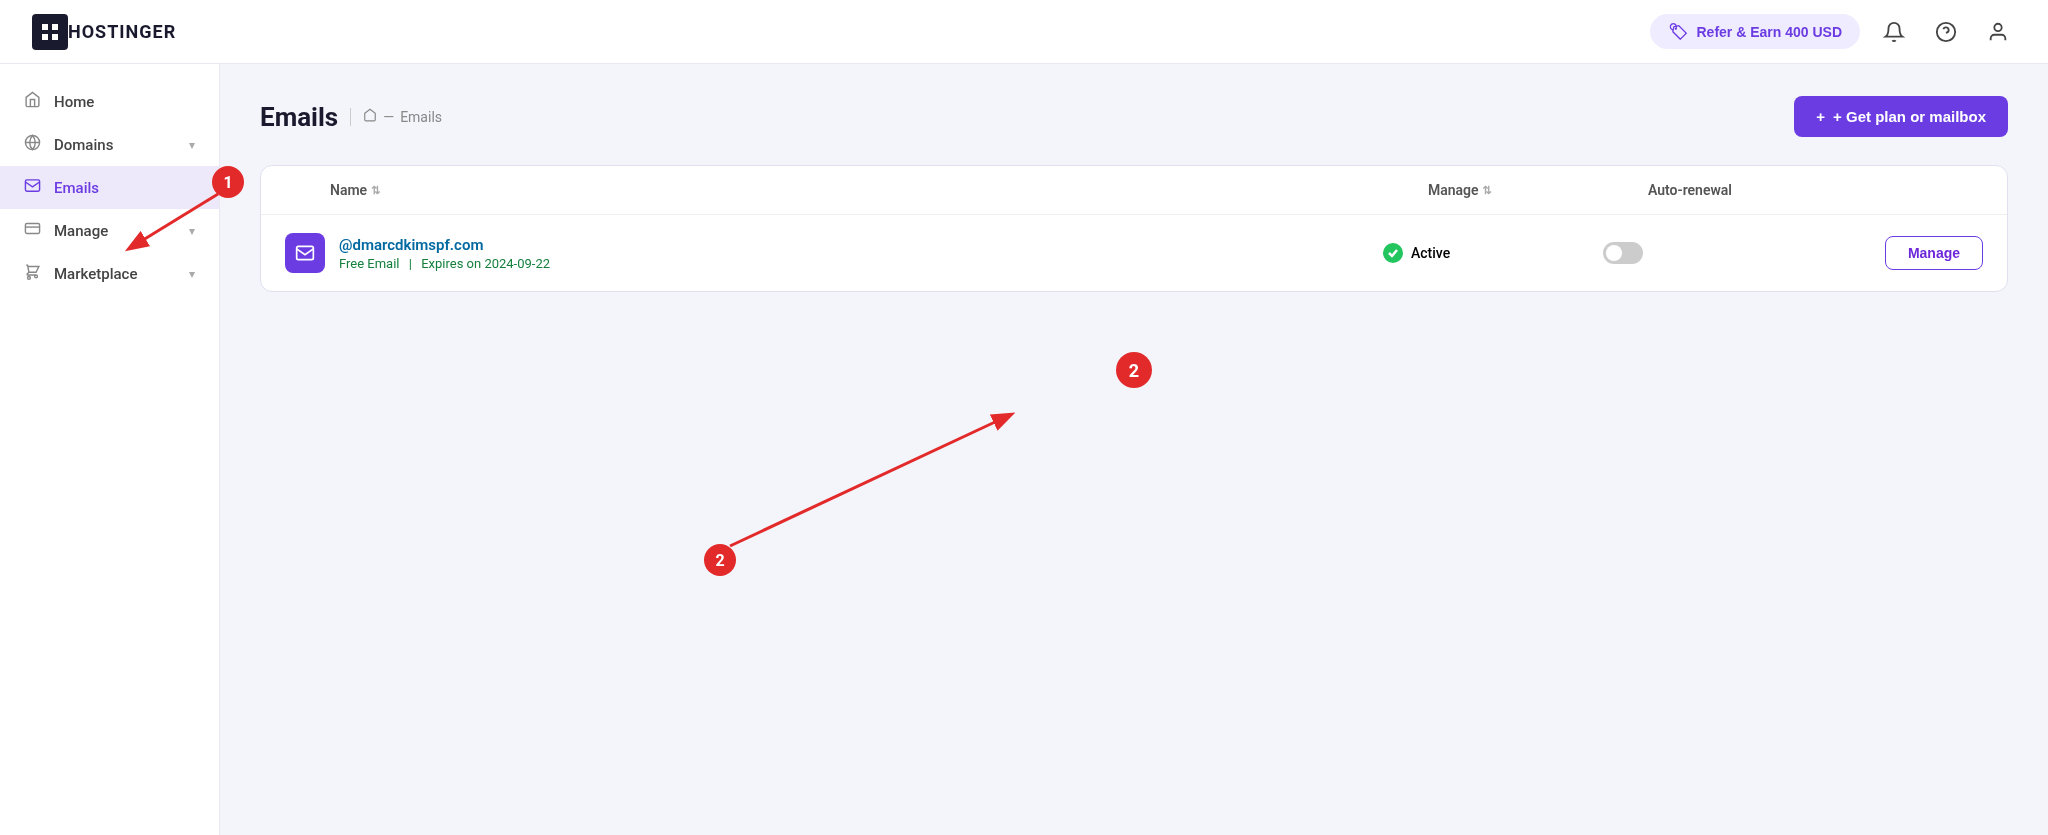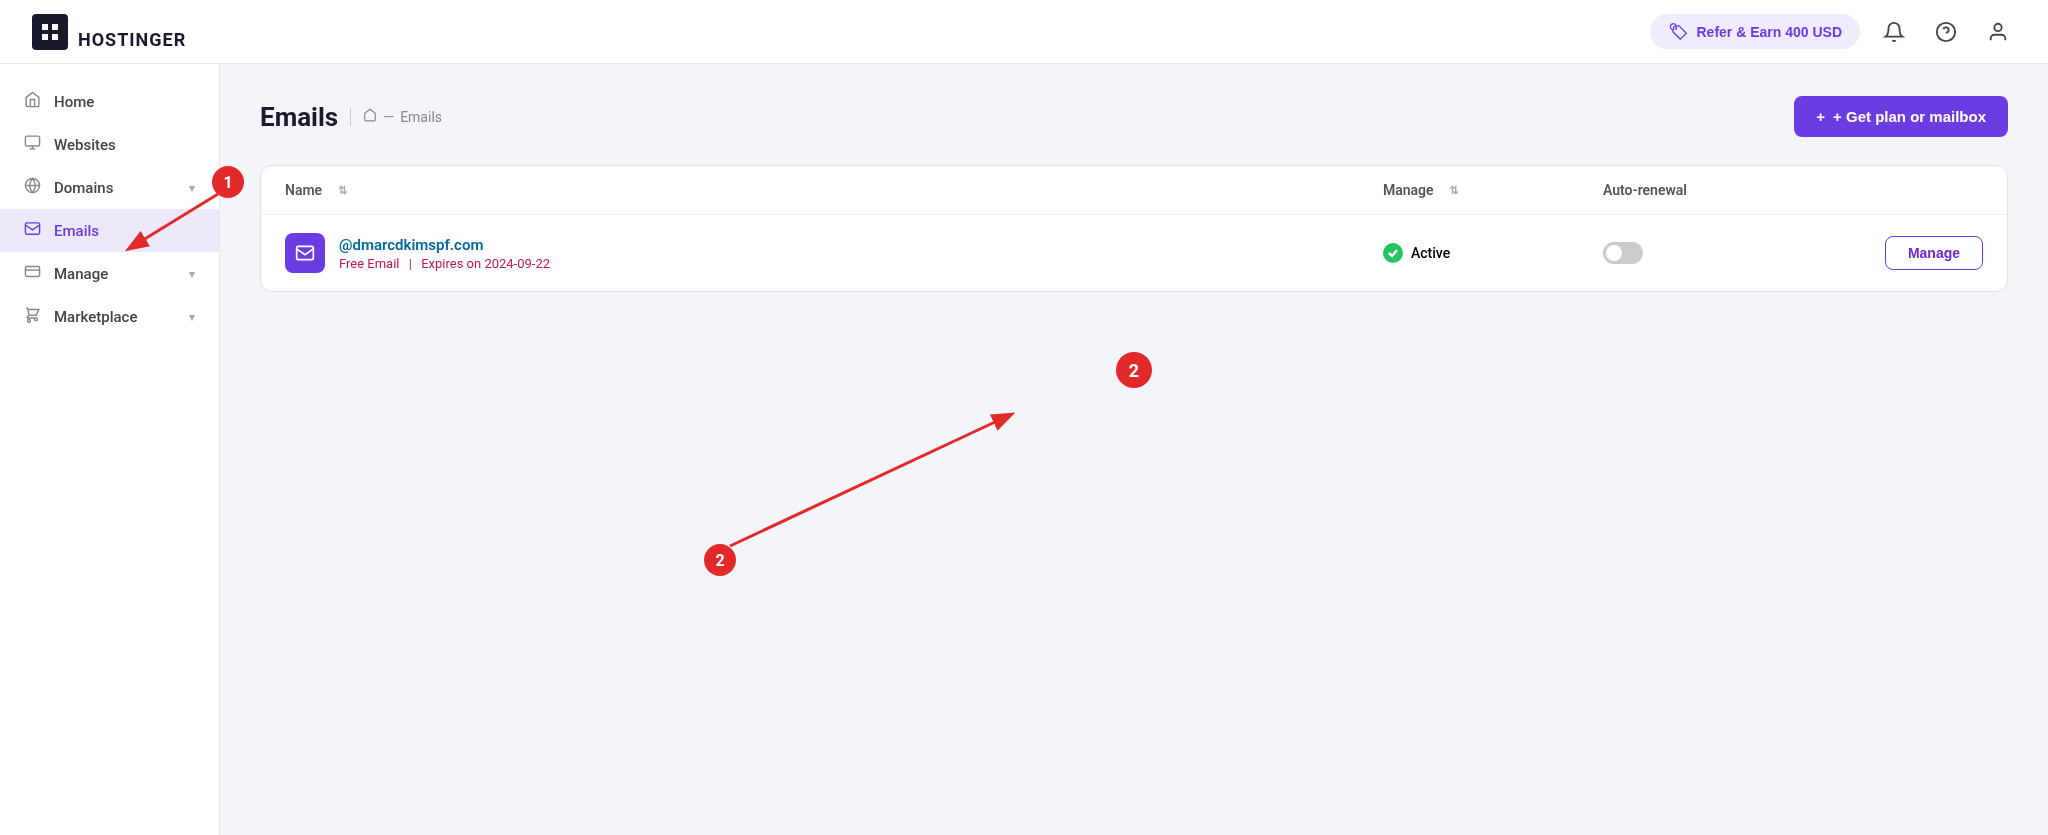--- a/index.html
+++ b/index.html
@@ -10,21 +10,21 @@
       background: #fff;
       border-bottom: 1px solid #e8e8f0;
       display: flex;
       align-items: center;
       justify-content: space-between;
       padding: 0 32px;
       height: 64px;
       flex-shrink: 0;
       z-index: 10;
     }
-    .topnav-left { display: flex; align-items: flex-end; gap: 10px; }
+    .topnav-left { display: flex; align-items: center; }
     .logo-icon {
       width: 36px; height: 36px;
       background: #1a1a2e;
       display: flex; align-items: center; justify-content: center;
       border-radius: 4px;
     }
     .logo-icon svg { width: 24px; height: 24px; }
     .logo-text { font-size: 18px; font-weight: 700; color: #1a1a2e; letter-spacing: 1px; }
     .topnav-right { display: flex; align-items: center; gap: 16px; }
     .refer-btn {
@@ -112,21 +112,21 @@
       overflow: hidden;
     }
     .table-header {
       display: grid;
       grid-template-columns: 1fr 220px 220px 160px;
       padding: 16px 24px;
       border-bottom: 1px solid #eee;
     }
     .table-header .col-label {
       font-size: 14px; font-weight: 600; color: #555;
-      display: flex; align-items: center; gap: 16px;
+      display: flex; align-items: center; gap: 4px; margin-left: 45px;
     }
     .sort-icon { font-size: 11px; color: #aaa; }
     .table-row {
       display: grid;
       grid-template-columns: 1fr 220px 220px 160px;
       padding: 18px 24px;
       border-bottom: 1px solid #f0f0f6;
       align-items: center;
     }
     .table-row:last-child { border-bottom: none; }
@@ -134,21 +134,21 @@
     .email-icon-wrap {
       width: 40px; height: 40px;
       background: #6c3ce3;
       border-radius: 8px;
       display: flex; align-items: center; justify-content: center;
       color: #fff;
       font-size: 18px;
       flex-shrink: 0;
     }
     .email-name { font-size: 15px; font-weight: 600; color: #0369a1; }
-    .email-meta { font-size: 13px; color: #be185d; margin-top: 2px; }
+    .email-meta { font-size: 13px; color: #15803d; margin-top: 2px; }
     .email-meta .separator { margin: 0 6px; }
     .status-cell { display: flex; align-items: center; gap: 8px; }
     .status-dot { width: 20px; height: 20px; border-radius: 50%; background: #22c55e; display: flex; align-items: center; justify-content: center; }
     .status-dot svg { width: 12px; height: 12px; }
     .status-label { font-size: 14px; font-weight: 500; color: #000000; }
     .toggle-cell { display: flex; align-items: center; }
     .toggle {
       width: 40px; height: 22px; border-radius: 11px;
       background: #ccc;
       position: relative; cursor: pointer;
@@ -227,30 +227,20 @@
         <svg width="17" height="17" viewBox="0 0 24 24" fill="none" stroke="currentColor" stroke-width="2">
             <path d="M3 9l9-7 9 7v11a2 2 0 0 1-2 2H5a2 2 0 0 1-2-2z"></path>
             <polyline points="9 22 9 12 15 12 15 22"></polyline>
           </svg>
       </span>
       <span>Home</span>
     </div>
     <div class="sidebar-item">
       <span class="s-icon">
         <svg width="17" height="17" viewBox="0 0 24 24" fill="none" stroke="currentColor" stroke-width="2">
-            <rect x="2" y="3" width="20" height="14" rx="2"></rect>
-            <line x1="8" y1="21" x2="16" y2="21"></line>
-            <line x1="12" y1="17" x2="12" y2="21"></line>
-          </svg>
-      </span>
-      <span>Websites</span>
-    </div>
-    <div class="sidebar-item">
-      <span class="s-icon">
-        <svg width="17" height="17" viewBox="0 0 24 24" fill="none" stroke="currentColor" stroke-width="2">
             <circle cx="12" cy="12" r="10"></circle>
             <line x1="2" y1="12" x2="22" y2="12"></line>
             <path d="M12 2a15.3 15.3 0 0 1 4 10 15.3 15.3 0 0 1-4 10 15.3 15.3 0 0 1-4-10 15.3 15.3 0 0 1 4-10z"></path>
           </svg>
       </span>
       <span>Domains</span>
       <span class="arrow">▾</span>
     </div>
     <div class="sidebar-item active">
       <span class="s-icon">

